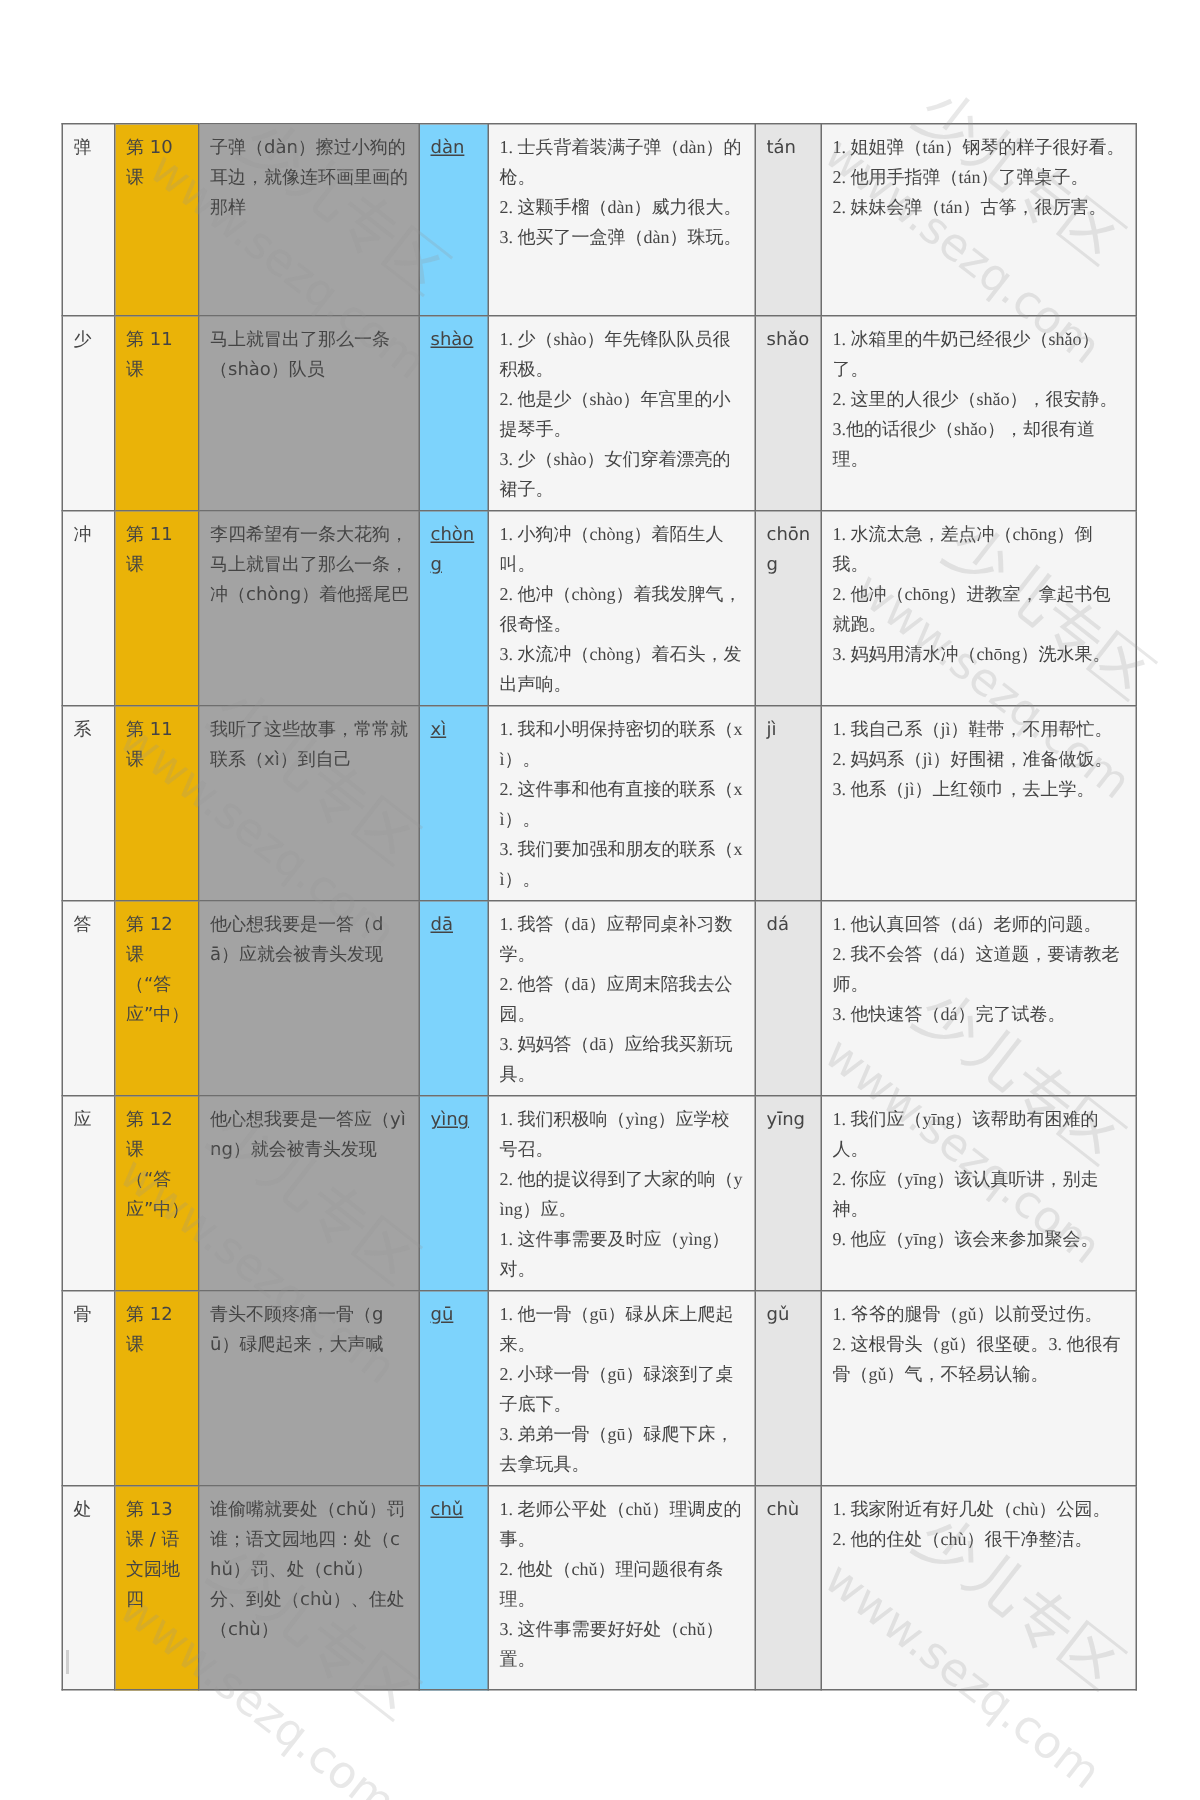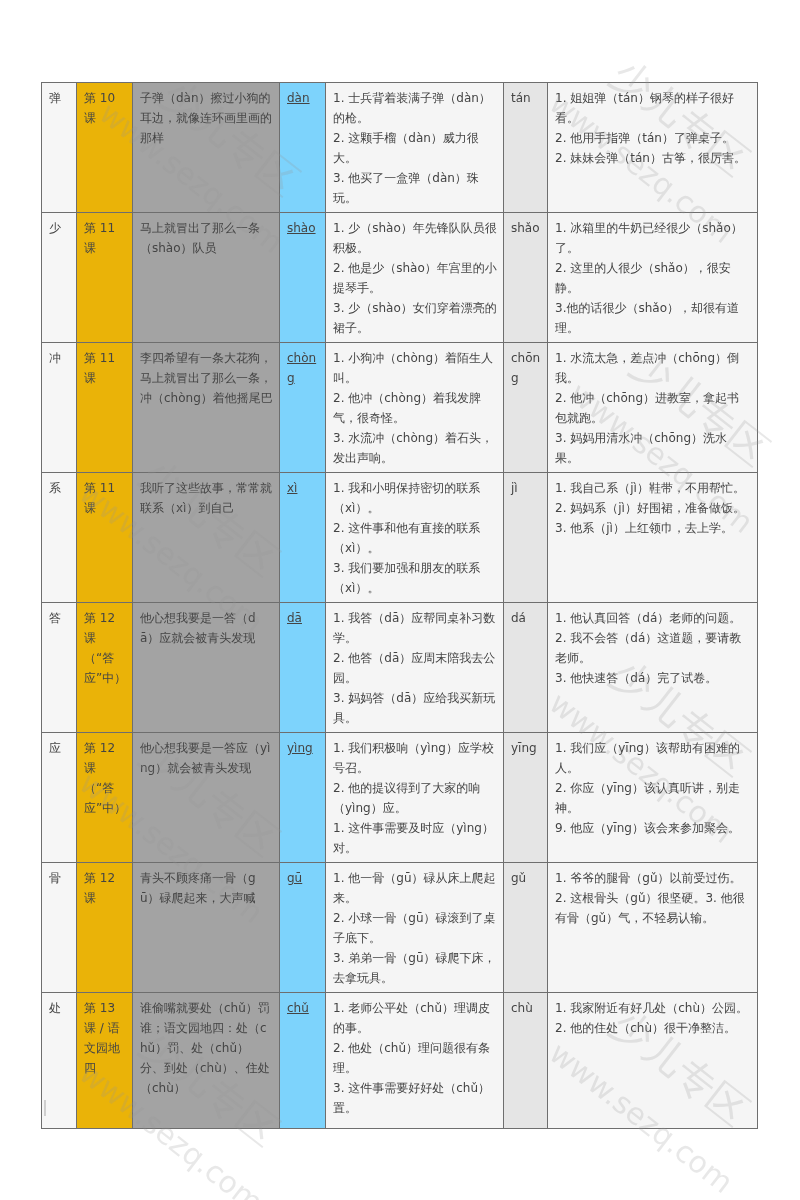--- a/index.html
+++ b/index.html
@@ -17,21 +17,21 @@
     padding:5px 6px 4px 7px; font-size:12px; line-height:20px;
     color:#444; word-break:break-all;
   }
   td.c-char { background:#f6f6f6; }
   td.c-lesson { background:#eab308; color:#555; }
   td.c-src { background:#a3a3a3;margin-top:20px; }
   td.c-py1 { background:#7dd3fc;text-decoration:underline; }
   td.c-ex1 { background:#f5f5f5; }
   td.c-py2 { background:#e5e5e5; }
   td.c-ex2 { background:#f5f5f5;margin-left:44px; }
-  .line { display:block; }
+  .line { display:block;font-family:Liberation Serif, serif; }
   .wm {
     position:absolute; color:rgba(150,150,150,0.22); font-size:40px;
     transform:rotate(38deg); white-space:nowrap; pointer-events:none;
     font-family: "DejaVu Sans", sans-serif;
   }
   .margin-bar { position:absolute; left:44px; top:1100px; width:2px; height:16px; background:#cfcfcf; }
 </style>
 </head>
 <body>
 

